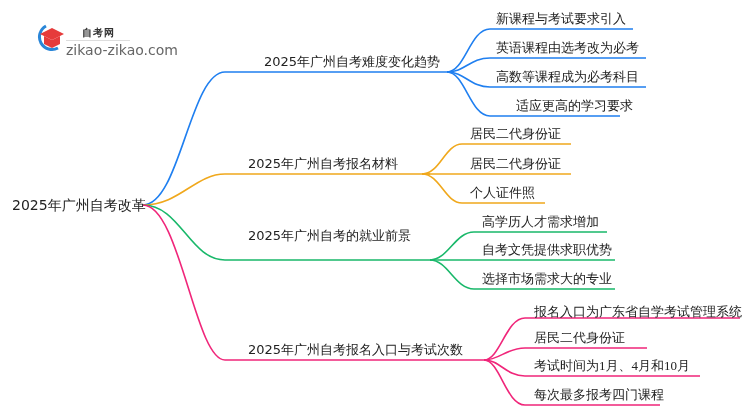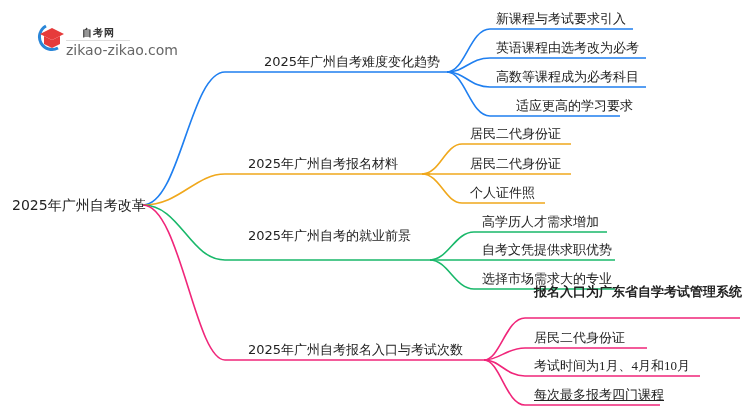--- a/index.html
+++ b/index.html
@@ -74,16 +74,16 @@
 <div class="t" style="left:516px; top:98px;">适应更高的学习要求</div>
 
 <div class="t" style="left:470px; top:126px;">居民二代身份证</div>
 <div class="t" style="left:470px; top:156px;">居民二代身份证</div>
 <div class="t" style="left:470px; top:185px;">个人证件照</div>
 
 <div class="t" style="left:482px; top:214px;">高学历人才需求增加</div>
 <div class="t" style="left:482px; top:242px;">自考文凭提供求职优势</div>
 <div class="t" style="left:482px; top:271px;">选择市场需求大的专业</div>
 
-<div class="t" style="left:534px; top:284px;font-weight:bold;">报名入口为广东省自学考试管理系统</div>
+<div class="t" style="left:534px; top:304px;">报名入口为广东省自学考试管理系统</div>
 <div class="t" style="left:534px; top:330px;">居民二代身份证</div>
 <div class="t" style="left:534px; top:358px;font-family:Liberation Serif, serif;">考试时间为1月、4月和10月</div>
-<div class="t" style="left:534px; top:387px;text-decoration:underline;">每次最多报考四门课程</div>
+<div class="t" style="left:534px; top:387px;">每次最多报考四门课程</div>
 
 </body></html>

